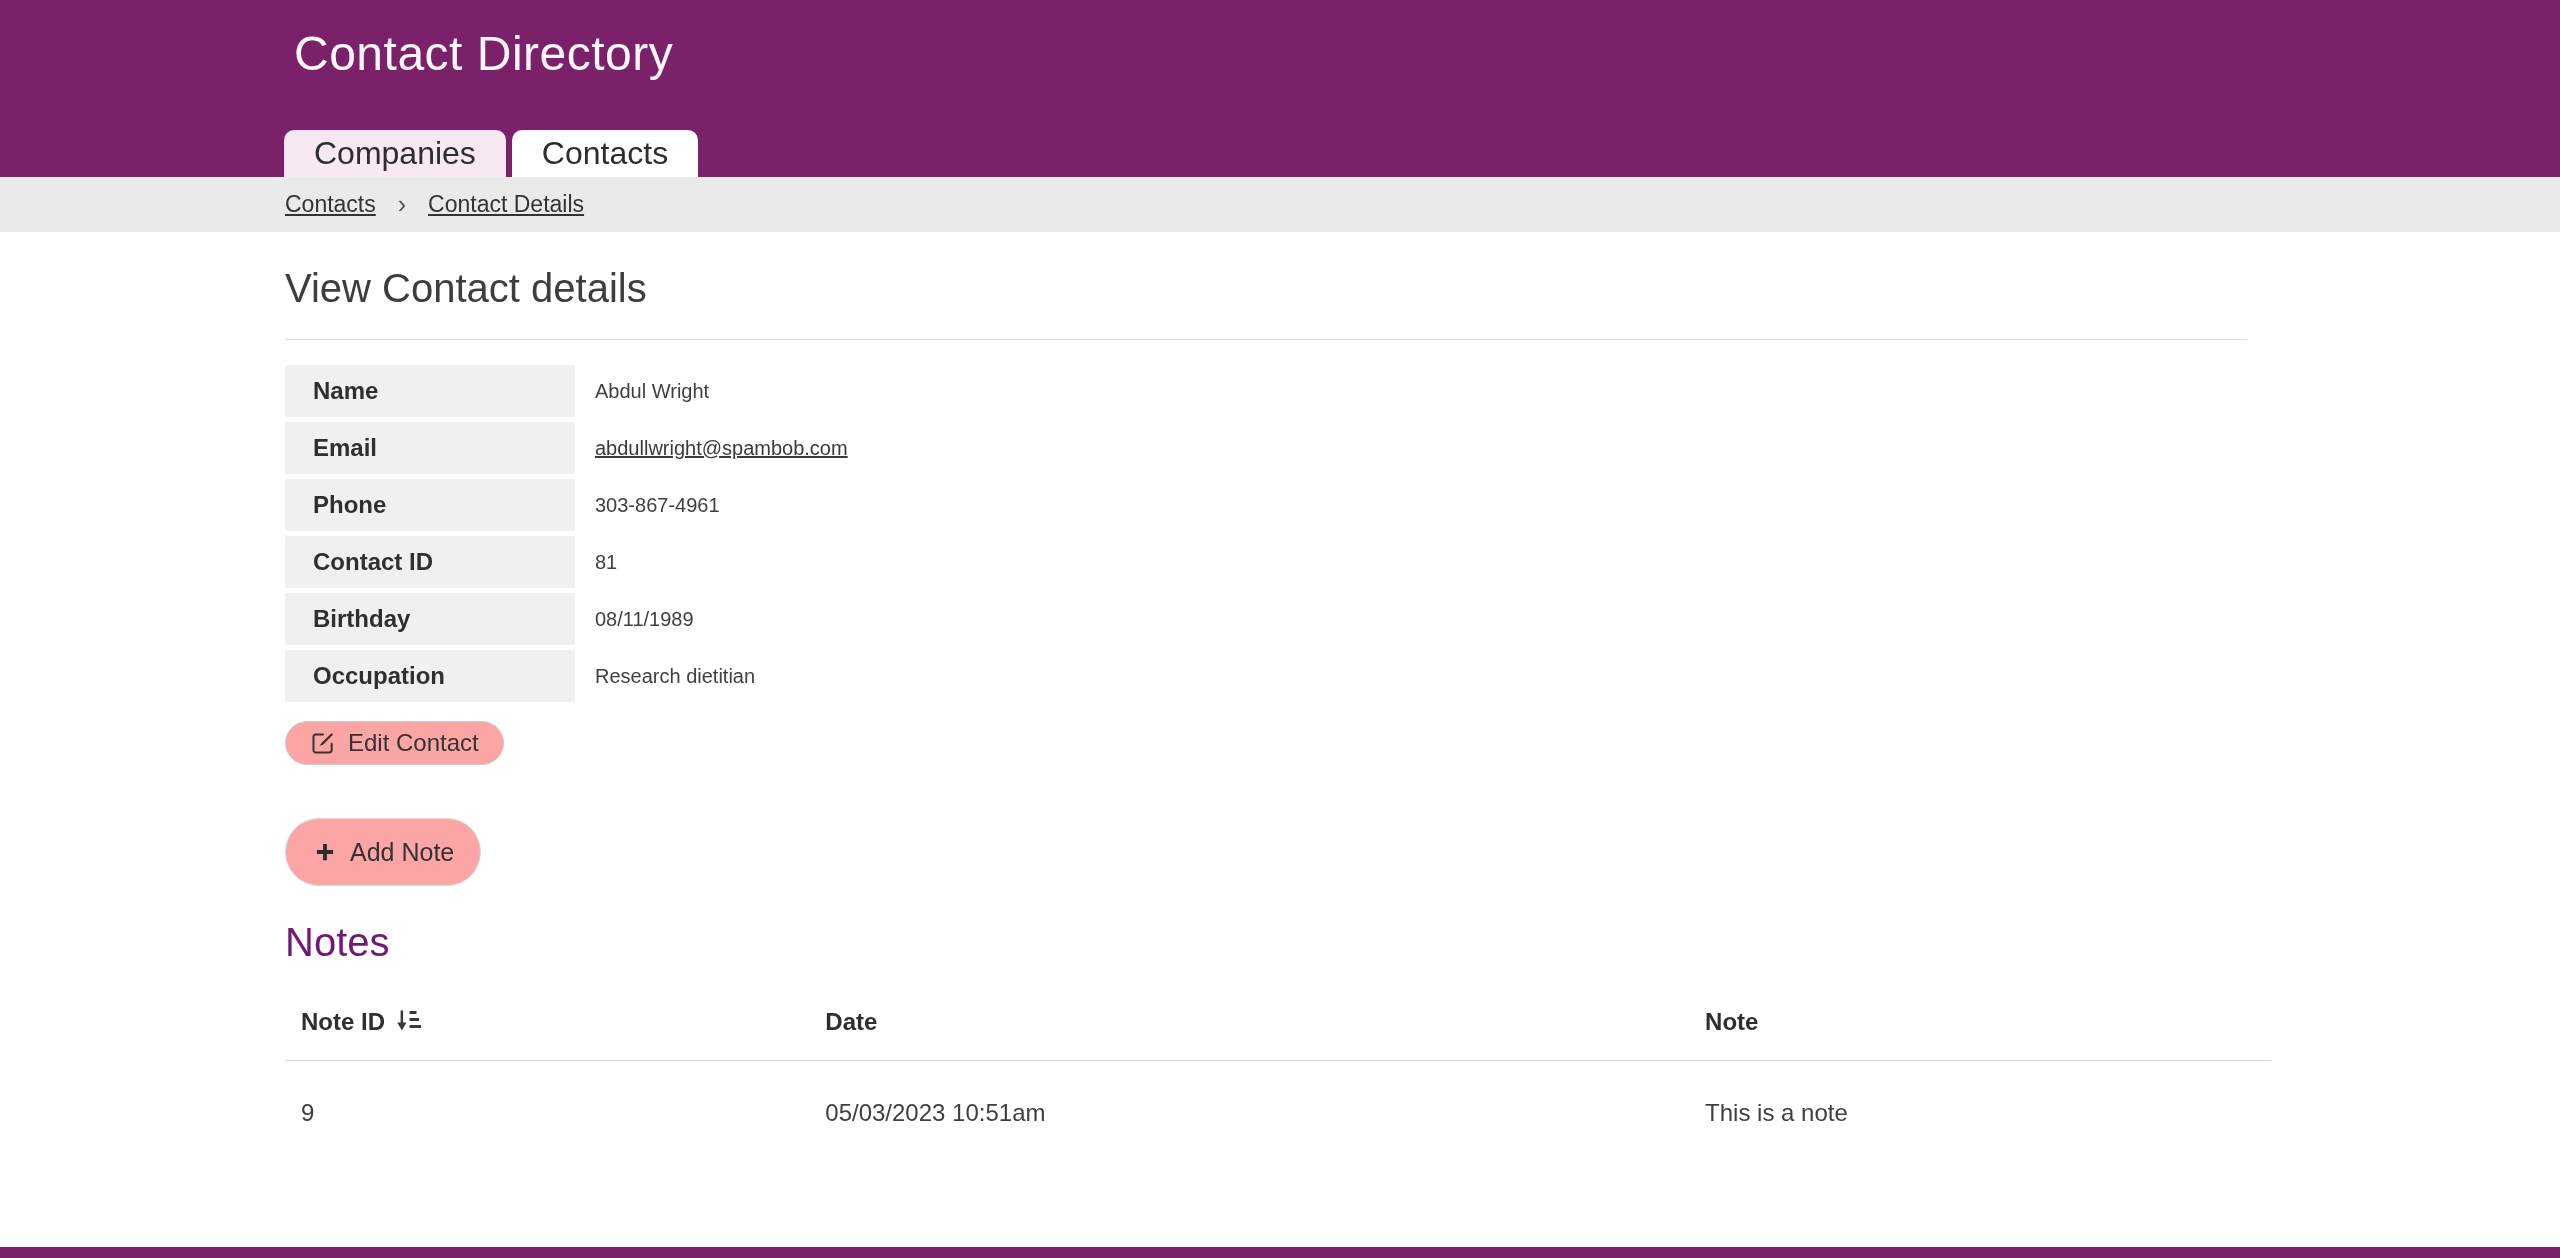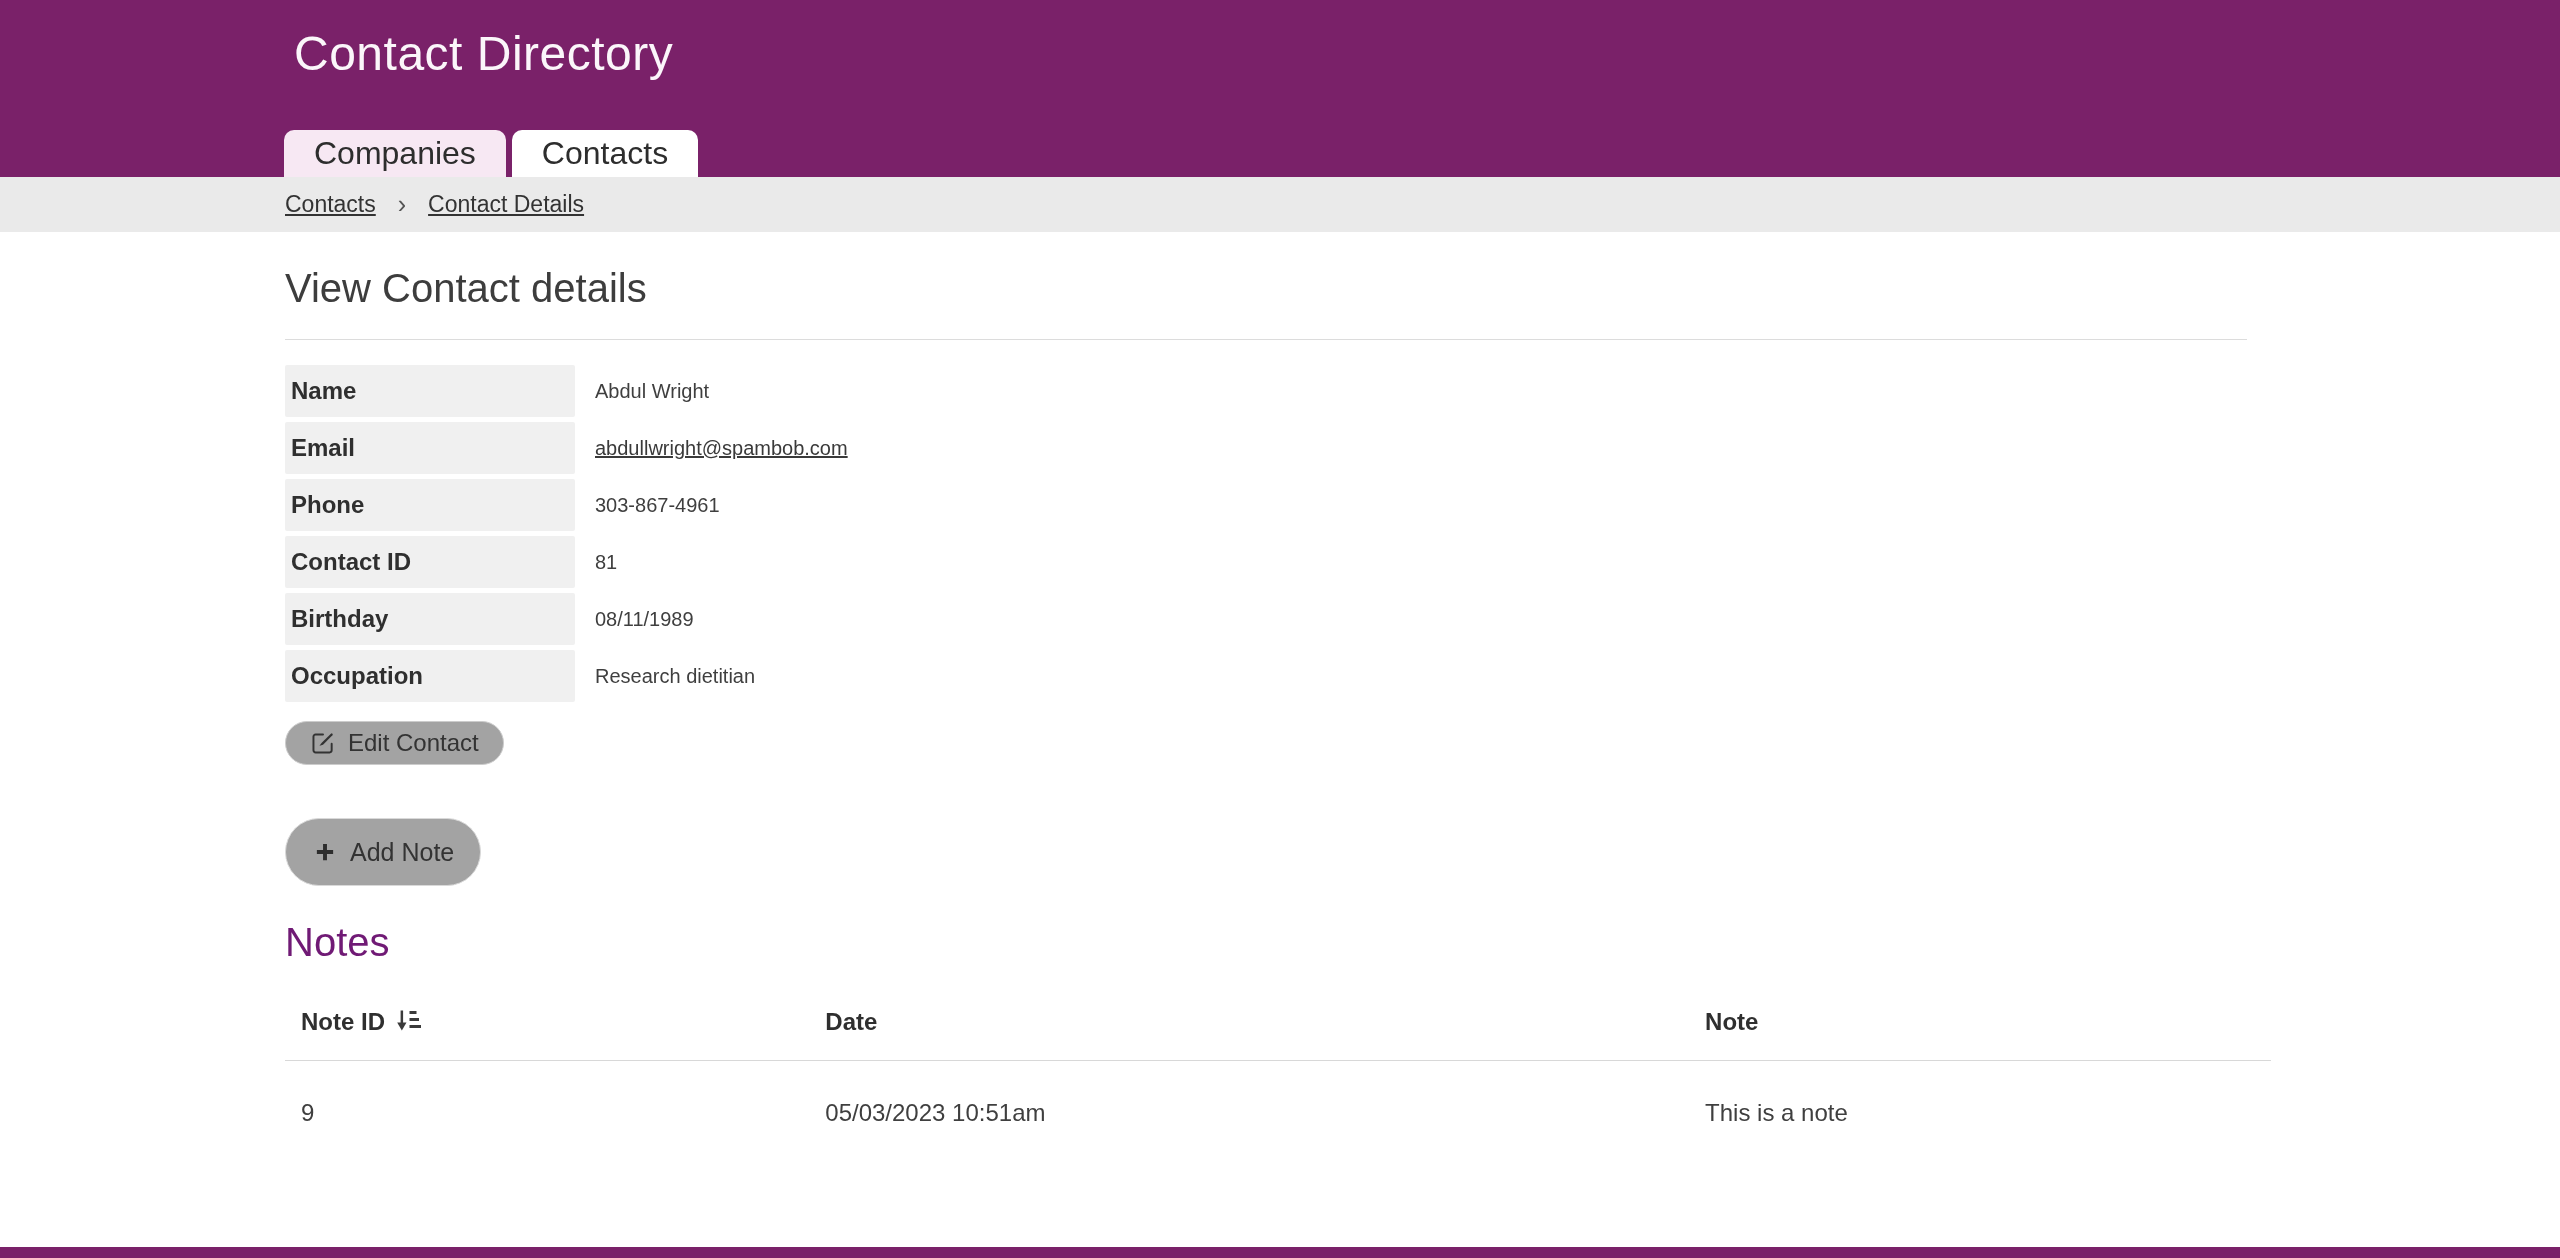--- a/index.html
+++ b/index.html
@@ -34,28 +34,28 @@
 
   
   .content{margin:0 289px 0 285px;}
   .page-heading{margin:32px 0 0;font-size:40px;font-weight:400;color:#3d3d3d;line-height:48px;}
   .rule{border:none;border-top:1px solid #dcdcdc;margin:27px 24px 0 0;height:0;}
 
   .details{margin-top:25px;}
   .detail-row{display:flex;margin-bottom:5px;}
   .detail-label{
     box-sizing:border-box;width:290px;height:52px;line-height:52px;
-    background:#f0f0f0;padding-left:6px;border-radius:2px;
+    background:#f0f0f0;padding-left:28px;border-radius:2px;
     font-size:24px;font-weight:600;color:#2f2f2f;
   }
   .detail-value{padding-left:20px;line-height:52px;font-size:20px;color:#3f3f3f;}
   .detail-value a{color:#3a3a3a;text-decoration:underline;cursor:pointer;}
 
   .btn{
-    display:inline-flex;align-items:center;background:#a3a3a3;border:1px solid #ccc;
+    display:inline-flex;align-items:center;background:#fca5a5;border:1px solid #ccc;
     border-radius:999px;color:#333;cursor:pointer;font-family:inherit;
   }
   .btn svg{flex:0 0 auto;}
   .btn-edit{margin-top:14px;height:44px;padding:0 24px;gap:12px;font-size:24px;}
   .btn-add{margin-top:53px;height:68px;padding:0 26px;gap:12px;font-size:25px;border-color:#d9d9d9;}
 
   .notes-heading{margin:32px 0 0;font-size:40px;font-weight:400;color:#701a75;line-height:48px;}
 
   table.notes{width:100%;border-collapse:collapse;margin-top:28px;table-layout:fixed;}
   table.notes th{

